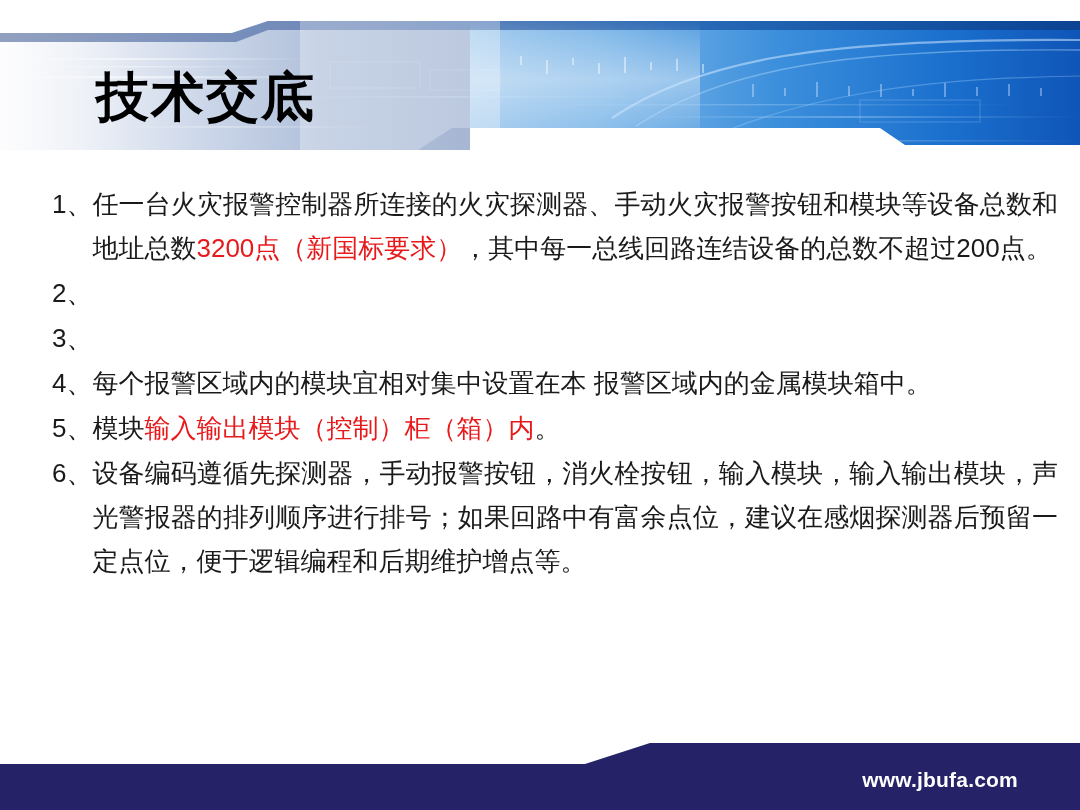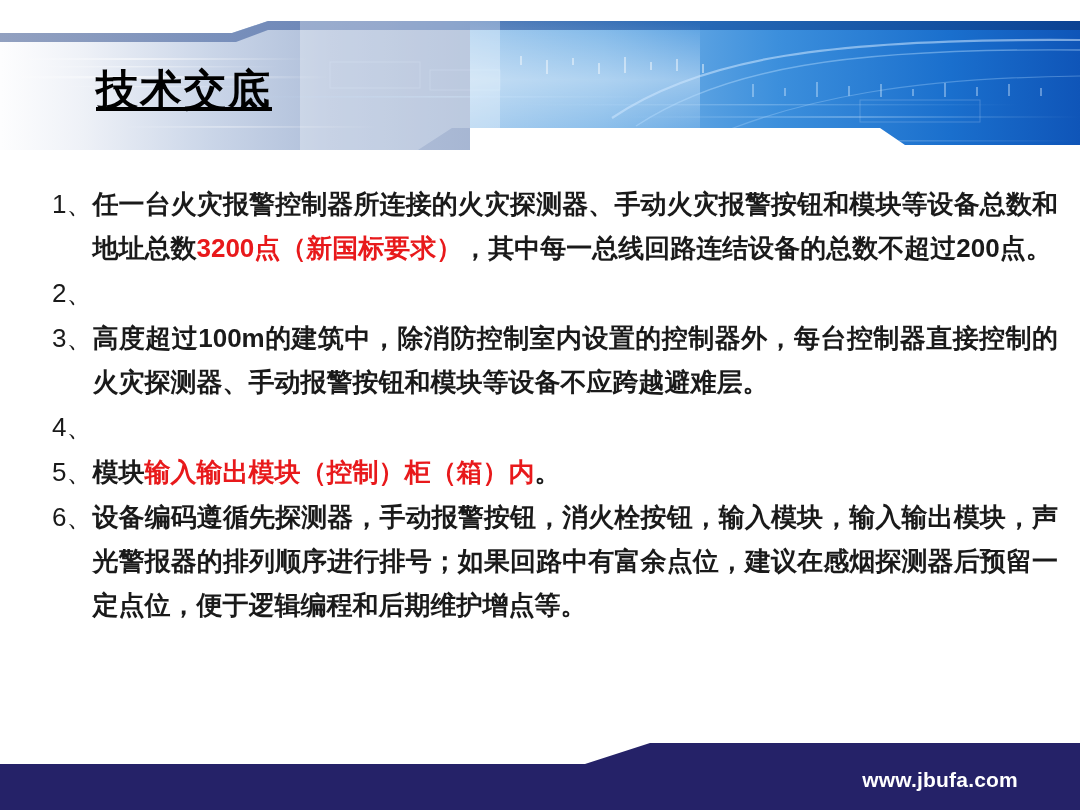--- a/index.html
+++ b/index.html
@@ -13,28 +13,27 @@
 
   
   #header-banner{
     position:absolute;left:0;top:0;width:1080px;height:175px;
   }
   #header-banner svg{display:block;}
 
   #page-title{
     position:absolute;
     left:96px;top:62px;
-    font-size:42px;
+    font-size:53px;
     font-weight:bold;
     color:#000000;
     letter-spacing:2px;
     font-family:"Liberation Sans","DejaVu Sans",sans-serif;
     white-space:nowrap;
     z-index:5;
-    text-decoration:underline;
   }
 
   
   #content{
     position:absolute;
     left:0;top:182px;
     width:1080px;
     z-index:4;
   }
   .item{
@@ -52,21 +51,20 @@
     font-family:"Liberation Sans","DejaVu Sans",sans-serif;
   }
   .item-body{
     flex:1 1 auto;
     font-size:26px;
     line-height:44px;
     color:#1a1a1a;
     text-align:justify;
     text-justify:inter-character;
     font-family:"Liberation Sans","DejaVu Sans",sans-serif;
-    font-weight:bold;
   }
   .red{color:#e8191b;}
 
   
   #footer{
     position:absolute;left:0;bottom:0;width:1080px;height:70px;
   }
   #footer svg{display:block;}
   #footer-url{
     position:absolute;
@@ -193,24 +191,24 @@
 <div id="content">
     <div class="item">
       <div class="item-num">1、</div>
       <div class="item-body"><span>任一台火灾报警控制器所连接的火灾探测器、手动火灾报警按钮和模块等设备总数和地址总数</span><span class="red">3200点（新国标要求）</span><span>，其中每一总线回路连结设备的总数不超过200点。</span></div>
     </div>
     <div class="item">
       <div class="item-num">2、</div>
     </div>
     <div class="item">
       <div class="item-num">3、</div>
-      <div class="item-body"><span>高度超过100m的建筑中，除消防控制室内设置的控制器外，每台控制器直接控制的火灾探测器、手动报警按钮和模块等设备不应跨越避难层。</span></div>
     </div>
     <div class="item">
       <div class="item-num">4、</div>
+      <div class="item-body"><span>每个报警区域内的模块宜相对集中设置在本 报警区域内的金属模块箱中。</span></div>
     </div>
     <div class="item">
       <div class="item-num">5、</div>
       <div class="item-body"><span>模块</span><span class="red">输入输出模块（控制）柜（箱）内</span><span>。</span></div>
     </div>
     <div class="item">
       <div class="item-num">6、</div>
       <div class="item-body"><span>设备编码遵循先探测器，手动报警按钮，消火栓按钮，输入模块，输入输出模块，声光警报器的排列顺序进行排号；如果回路中有富余点位，建议在感烟探测器后预留一定点位，便于逻辑编程和后期维护增点等。</span></div>
     </div>
   </div>

